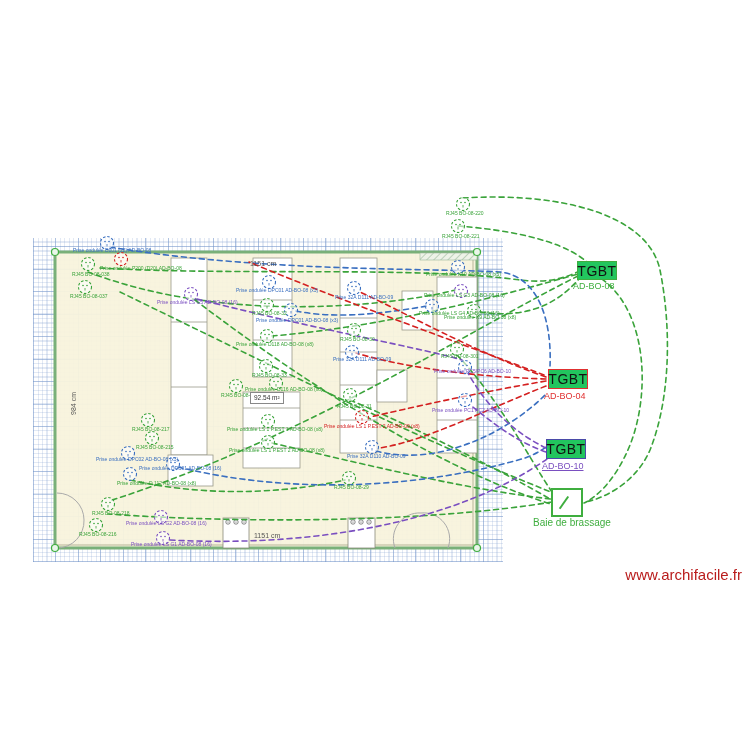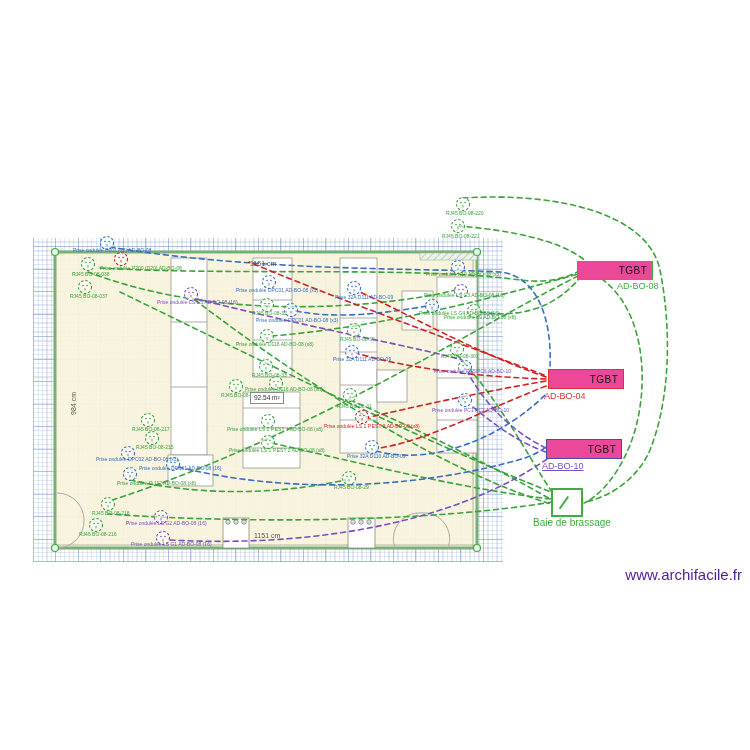--- a/index.html
+++ b/index.html
@@ -8,38 +8,38 @@
   
   #grid{position:absolute;left:33px;top:238px;width:470px;height:324px;
     background-image:
       repeating-linear-gradient(0deg, rgba(110,145,200,.45) 0 1px, transparent 1px 22.5px),
       repeating-linear-gradient(90deg, rgba(110,145,200,.45) 0 1px, transparent 1px 22.5px),
       repeating-linear-gradient(0deg, rgba(125,155,205,.22) 0 1px, transparent 1px 4.5px),
       repeating-linear-gradient(90deg, rgba(125,155,205,.22) 0 1px, transparent 1px 4.5px);}
   #plan-svg{position:absolute;left:0;top:0;width:750px;height:750px;}
   .dim{position:absolute;color:#555;font-size:7px;white-space:nowrap;}
   #dim-left{transform:rotate(-90deg);transform-origin:center;}
-  .panel{position:absolute;background:#ec4899;border:1.6px solid #000;color:#111;
-    font-size:10px;display:flex;align-items:center;justify-content:center;
-    letter-spacing:.5px;padding-left:36px;}
+  .panel{position:absolute;background:#22c55e;border:1.6px solid #000;color:#111;
+    font-size:14px;display:flex;align-items:center;justify-content:center;
+    letter-spacing:.5px;}
   .panel-sub{position:absolute;font-size:9px;white-space:nowrap;}
   #panel-08{left:577px;top:261px;width:38px;height:17px;border-color:#3fae3f;}
-  #sub-08{left:573px;top:281px;color:#3fae3f;padding-left:44px;}
+  #sub-08{left:573px;top:281px;color:#3fae3f;}
   #panel-09{left:548px;top:369px;width:38px;height:18px;border-color:#e03030;}
   #sub-09{left:544px;top:391px;color:#e03030;}
   #panel-10{left:546px;top:439px;width:38px;height:18px;border-color:#4a4aa8;}
   #sub-10{left:542px;top:461px;color:#7a4fc0;text-decoration:underline;}
   #patch-bay{position:absolute;left:551px;top:488px;width:28px;height:25px;
     background:#fff;border:2px solid #3fae3f;}
   #patch-slash{position:absolute;left:10px;top:5px;width:1.5px;height:15px;
     background:#3fae3f;transform:rotate(35deg);}
   #patch-label{position:absolute;left:533px;top:517px;color:#3fae3f;font-size:10px;white-space:nowrap;}
   #area-label{position:absolute;left:250px;top:392px;background:#fff;border:1px solid #888;
     color:#333;font-size:6.5px;padding:0 3px;line-height:10px;}
-  #watermark{position:absolute;right:8px;top:566px;color:#4c1d95;font-size:15px;}
+  #watermark{position:absolute;right:8px;top:566px;color:#b91c1c;font-size:15px;}
   #dim-top{left:250px;top:260px;}
   #dim-bottom{left:254px;top:532px;}
   #dim-left{left:62px;top:400px;}
 </style>
 </head>
 <body>
 
 <div id="stage">
 
   <div id="grid"></div>

